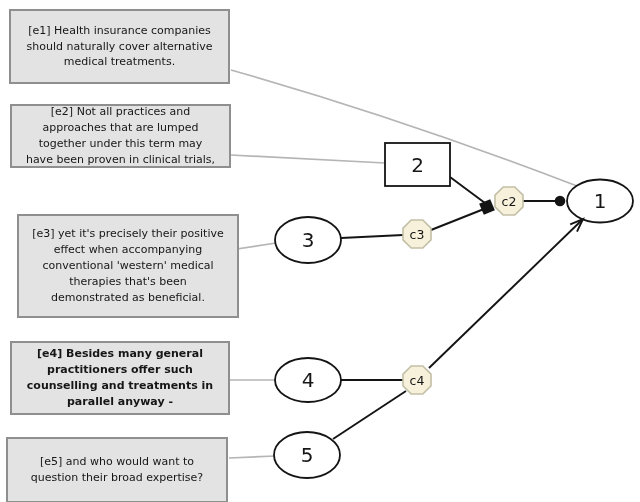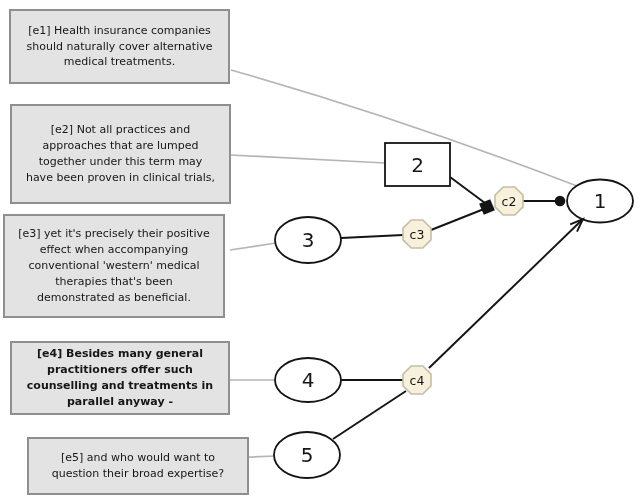--- a/index.html
+++ b/index.html
@@ -38,24 +38,24 @@
     font-size:11px;
     line-height:1.44;
     display:flex;
     align-items:center;
     justify-content:center;
     text-align:center;
     padding:2px 13px;
     cursor:default;
   }
   .box-e1{left:9px;  top:9px;   width:221px; height:75px;text-align:center;}
-  .box-e2{left:10px; top:104px; width:221px; height:100px;}
-  .box-e3{left:3px;  top:214px; width:222px; height:104px;}
+  .box-e2{left:10px; top:104px; width:221px; height:64px;}
+  .box-e3{left:17px;  top:214px; width:222px; height:104px;}
   .box-e4{left:10px; top:341px; width:220px; height:74px;font-weight:bold;}
-  .box-e5{left:27px;  top:437px; width:222px; height:58px;}
+  .box-e5{left:6px;  top:437px; width:222px; height:66px;}
 
   .edge-gray{stroke:var(--edge_gray);stroke-width:1.7;fill:none;}
   .edge-black{stroke:var(--edge_black);stroke-width:1.9;fill:none;}
   .node-shape{fill:var(--node_fill);stroke:var(--edge_black);stroke-width:1.8;}
   .octagon{fill:var(--connector_fill);stroke:var(--connector_border);stroke-width:1.6;}
   .marker-solid{fill:var(--edge_black);stroke:none;}
   .arrow-vee{stroke:var(--edge_black);stroke-width:1.9;fill:none;}
   .node-label{
     font-family:"DejaVu Sans","Liberation Sans",sans-serif;
     font-size:20px;

